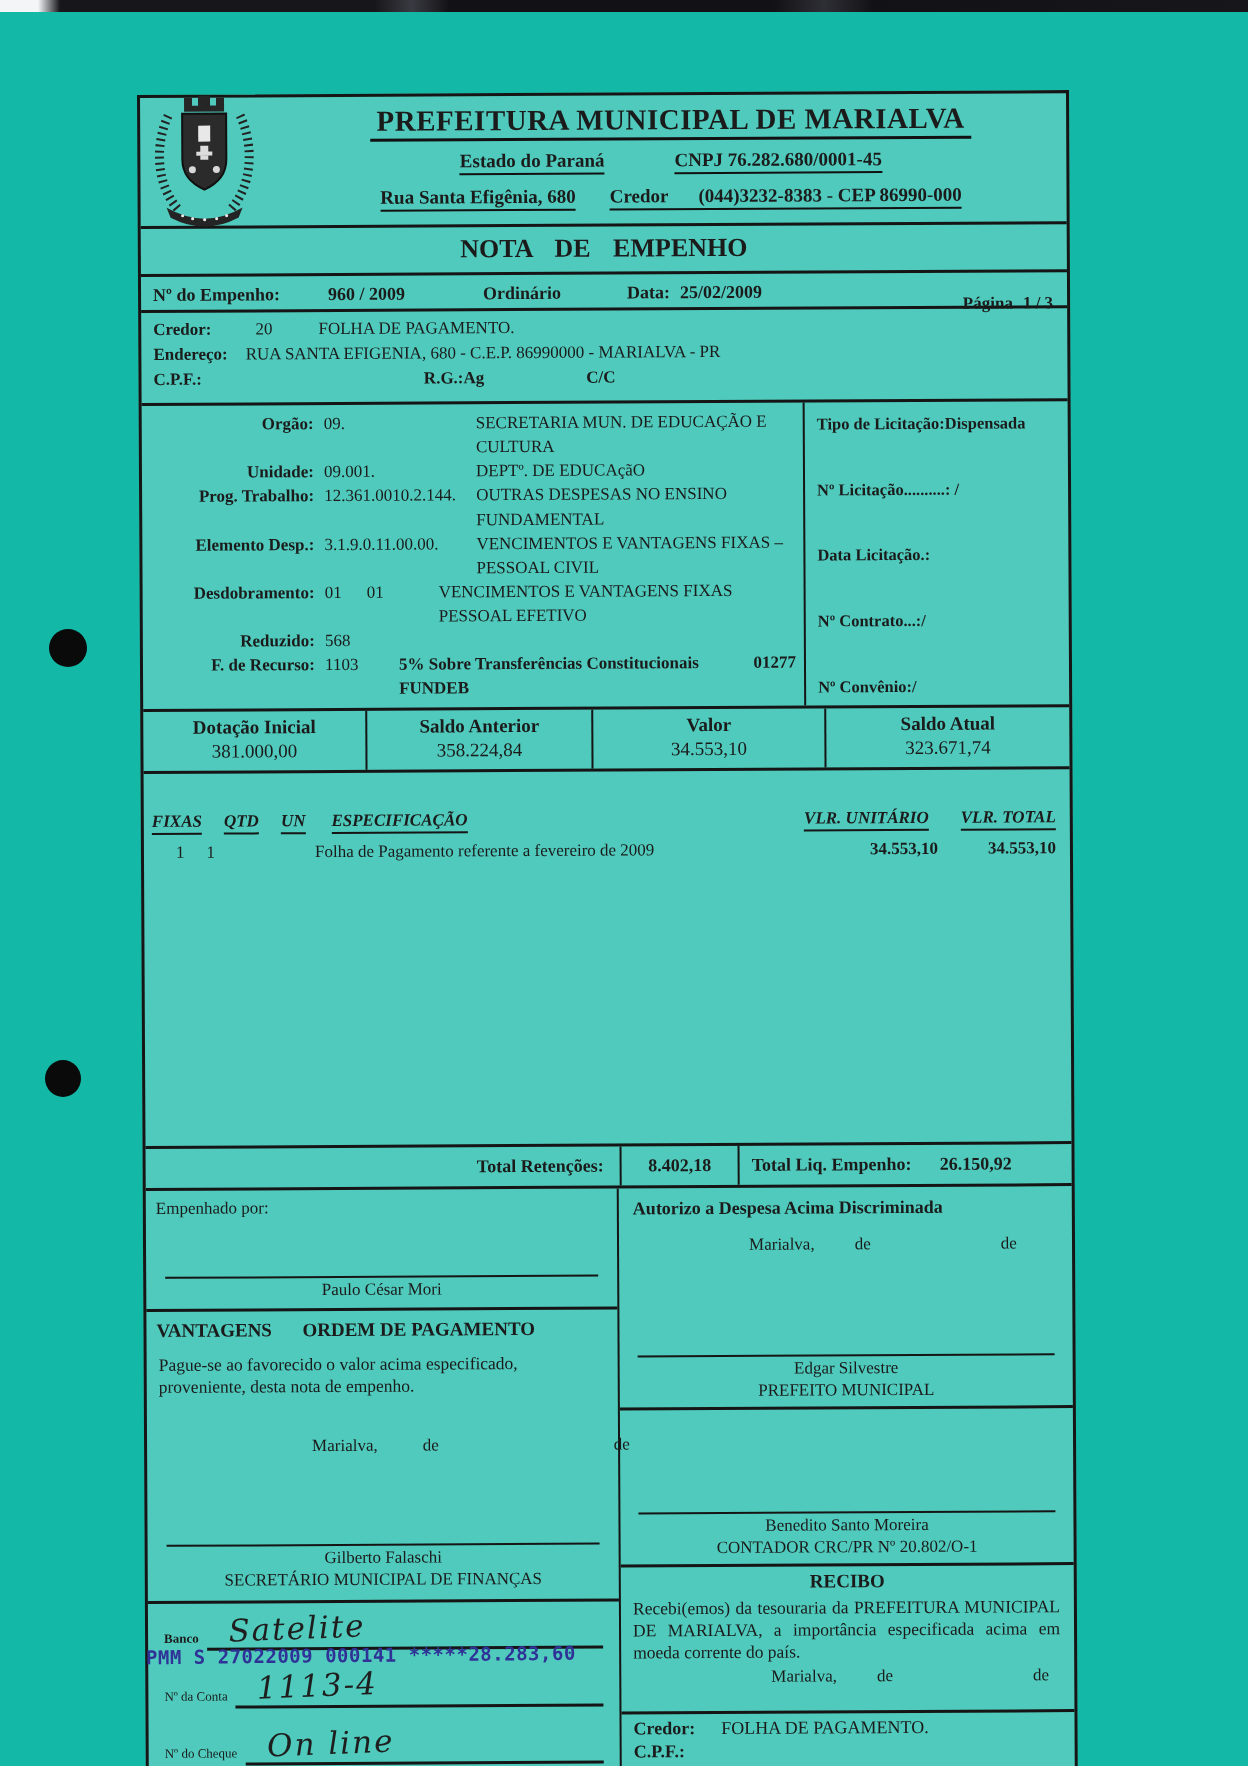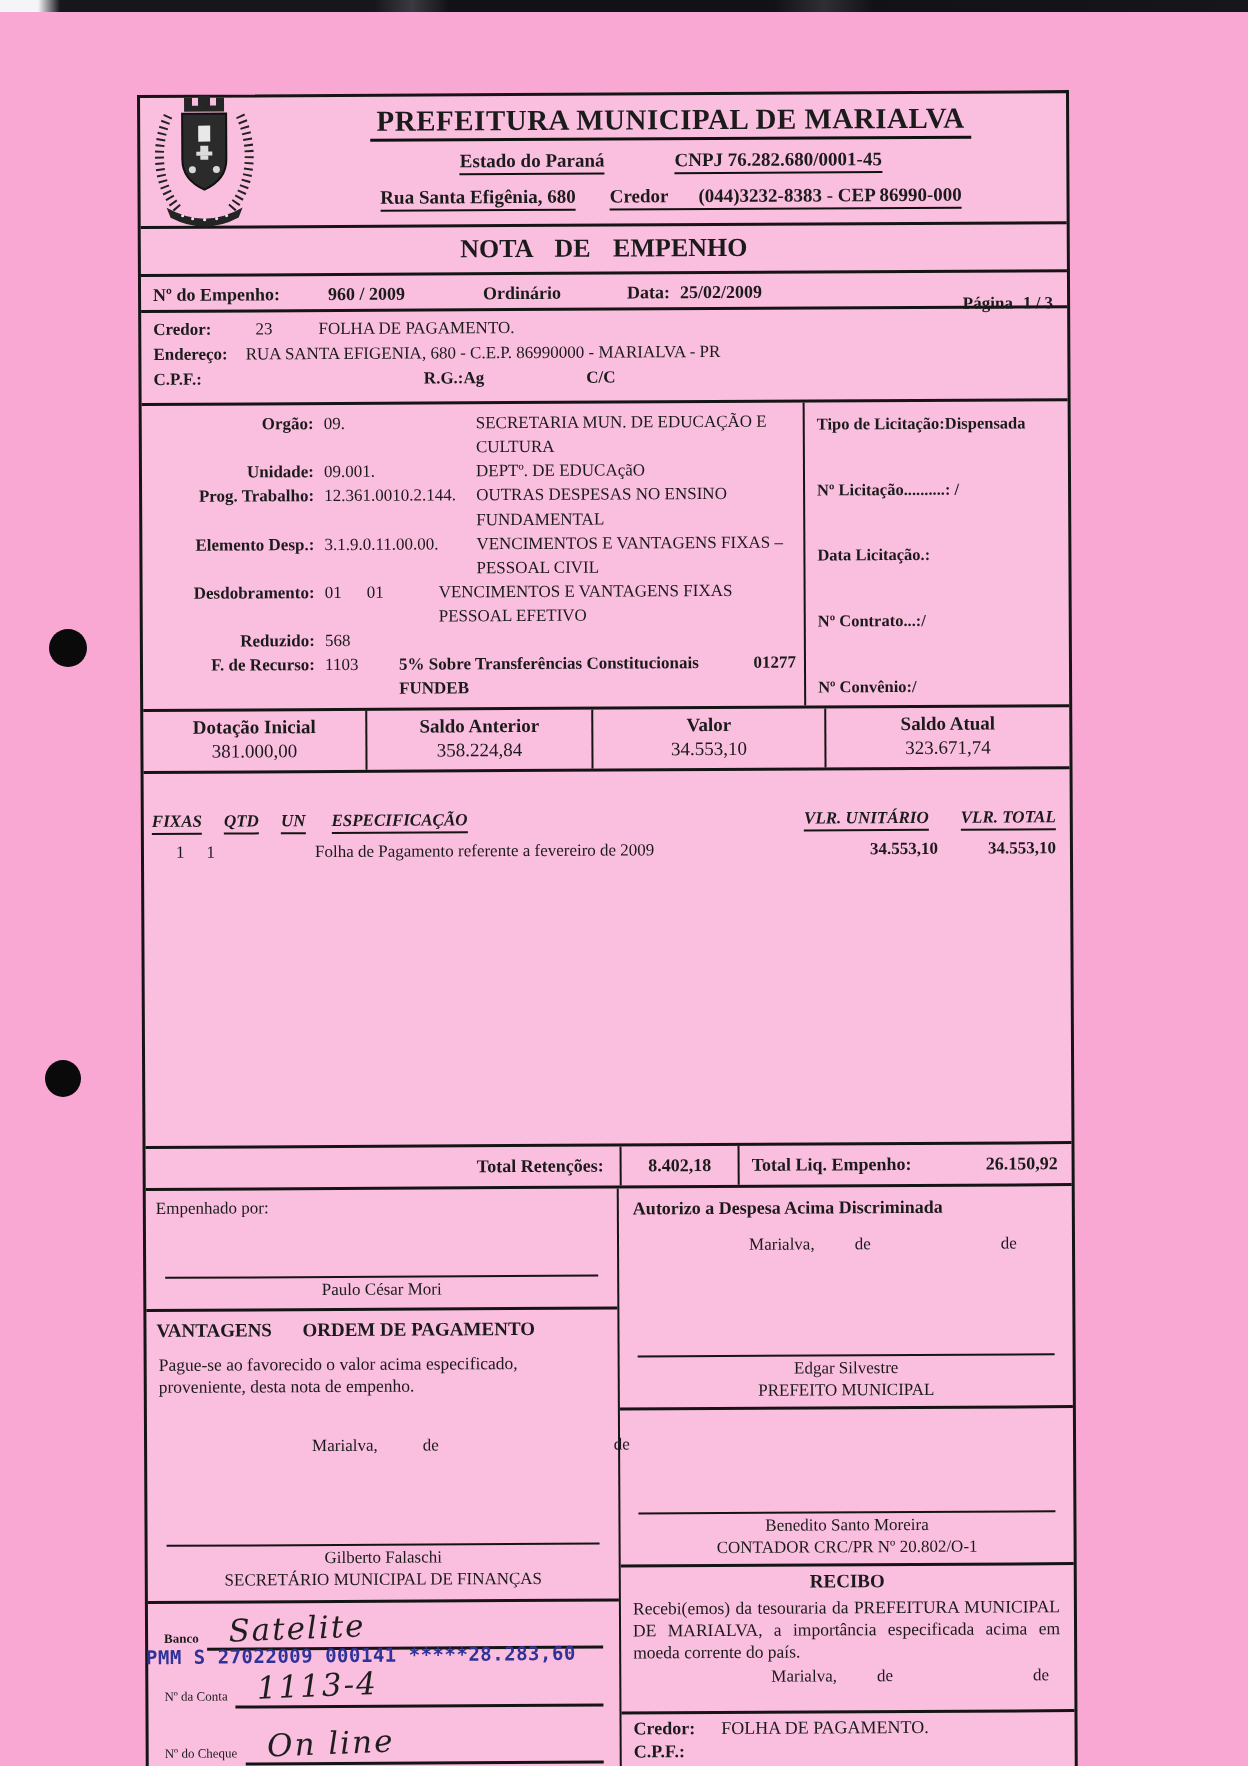--- a/index.html
+++ b/index.html
@@ -1,16 +1,16 @@
 <!DOCTYPE html>
 <html><head>
 <meta charset="utf-8">
 <style>
   html,body{margin:0;padding:0;}
-  .page{position:relative;width:1248px;height:1766px;background:#f9a8d4;overflow:hidden;
+  .page{position:relative;width:1248px;height:1766px;background:#14b8a6;overflow:hidden;
         font-family:"Liberation Serif",serif;color:#1b1b1b;}
   .topstrip{position:absolute;top:0;left:0;width:100%;height:12px;
         background:linear-gradient(90deg,#f3f5f7 0 38px,#17171b 60px,#17171b 30%,#3a3a42 33%,#121216 36%,#121216 62%,#2e2e35 66%,#121216 70%,#17171b 100%);}
   .hole{position:absolute;background:#0a0a0a;border-radius:50%;}
   .hole1{left:49px;top:629px;width:38px;height:38px;}
   .hole2{left:45px;top:1060px;width:36px;height:37px;}
 
   .doc{position:absolute;left:137px;top:95px;width:926px;border:3px solid #151515;
        transform:rotate(-0.3deg);transform-origin:top left;background:rgba(255,255,255,0.25);}
 
@@ -71,21 +71,21 @@
   .ih-unit{margin-left:auto;margin-top:32px;} .ih-tot{margin-left:32px;}
   .it-row{display:flex;align-items:baseline;padding:8px 14px 0 8px;}
   .ir-item{margin-left:24px;} .ir-qtd{margin-left:22px;} .ir-esp{margin-left:100px;}
   .ir-unit{margin-left:auto;font-weight:bold;} .ir-tot{width:118px;text-align:right;font-weight:bold;}
 
   
   .sec-tot{border-top:3px solid #151515;display:flex;align-items:stretch;font-size:18px;font-weight:bold;}
   .tot-l1{flex:1;text-align:right;padding:9px 16px 9px 0;}
   .tot-v1{width:112px;border-left:2px solid #151515;text-align:center;padding:9px 2px;}
   .tot-l2{width:188px;border-left:2px solid #151515;padding:9px 0 9px 12px;}
-  .tot-v2{flex:none;width:118px;text-align:right;padding:9px 14px 9px 0;margin-left:auto;}
+  .tot-v2{flex:none;width:118px;padding:9px 14px 9px 0;margin-left:auto;}
 
   
   .sec-bottom{border-top:3px solid #151515;display:flex;height:582px;font-size:17px;}
   .col-left{width:471px;border-right:2px solid #151515;display:flex;flex-direction:column;}
   .col-right{flex:1;display:flex;flex-direction:column;}
 
   .emp-label{padding:8px 0 0 10px;}
   .sig{text-align:center;}
   .sigline{border-top:2px solid #151515;width:92%;margin:0 auto;}
   .signame{padding-top:2px;}
@@ -182,21 +182,21 @@
       <span class="num-datal">Data:</span>
       <span class="num-datav">25/02/2009</span>
       <span class="num-pag">
         <span>Página</span><span class="num-pagv">1 / 3</span>
       </span>
     </div>
 
     <div class="sec-credor">
       <div class="cr-line">
         <span class="b">Credor:</span>
-        <span class="cr-cod">23</span>
+        <span class="cr-cod">20</span>
         <span class="cr-nome">FOLHA DE PAGAMENTO.</span>
       </div>
       <div class="cr-line">
         <span class="b">Endereço:</span>
         <span class="cr-end">RUA SANTA EFIGENIA, 680 - C.E.P. 86990000 - MARIALVA - PR</span>
       </div>
       <div class="cr-line">
         <span class="b">C.P.F.:</span>
         <span class="b cr-rg">R.G.:</span>
         <span class="b cr-ag">Ag</span>

